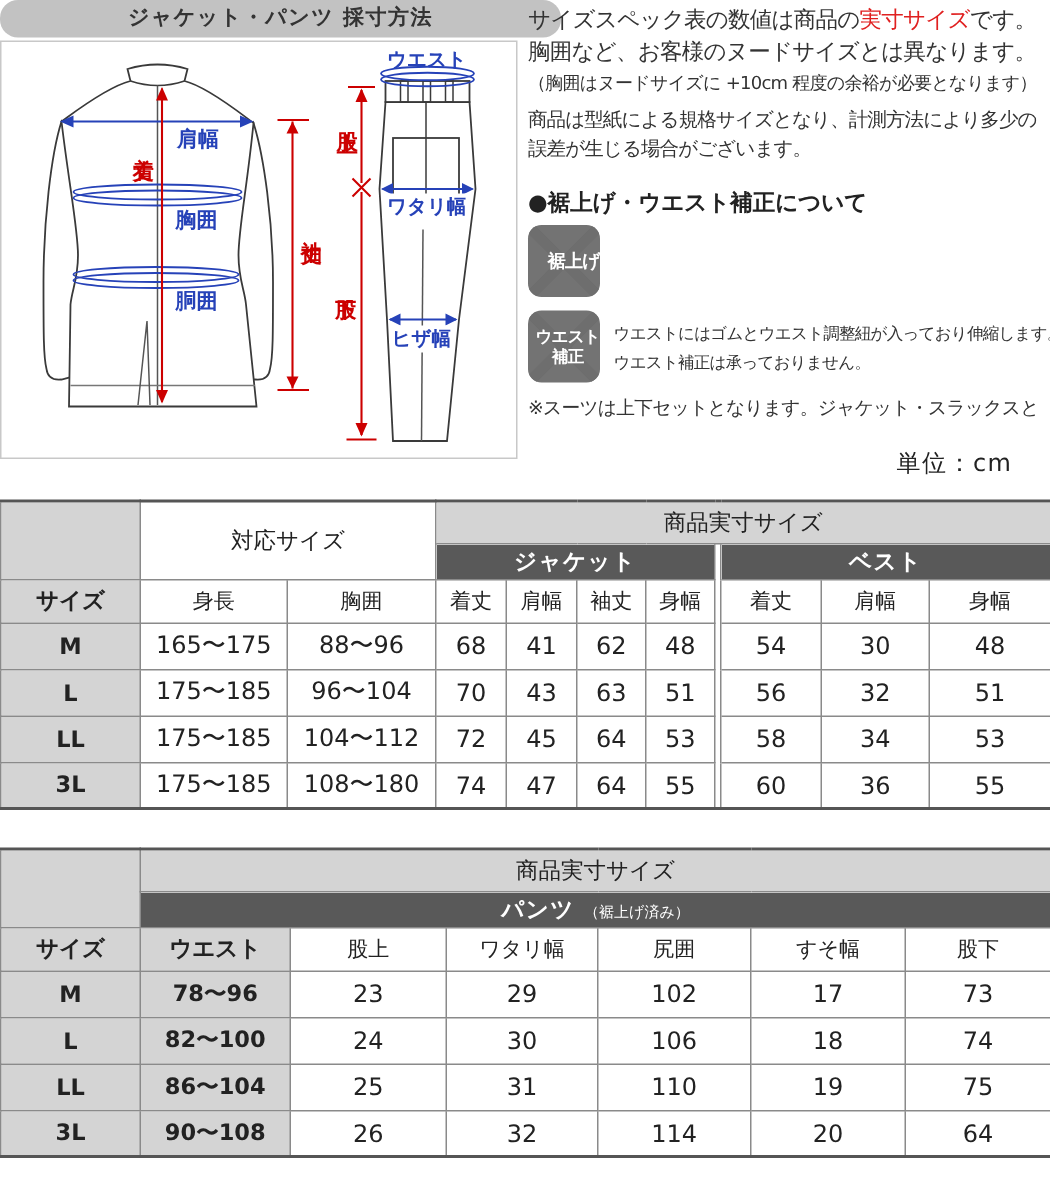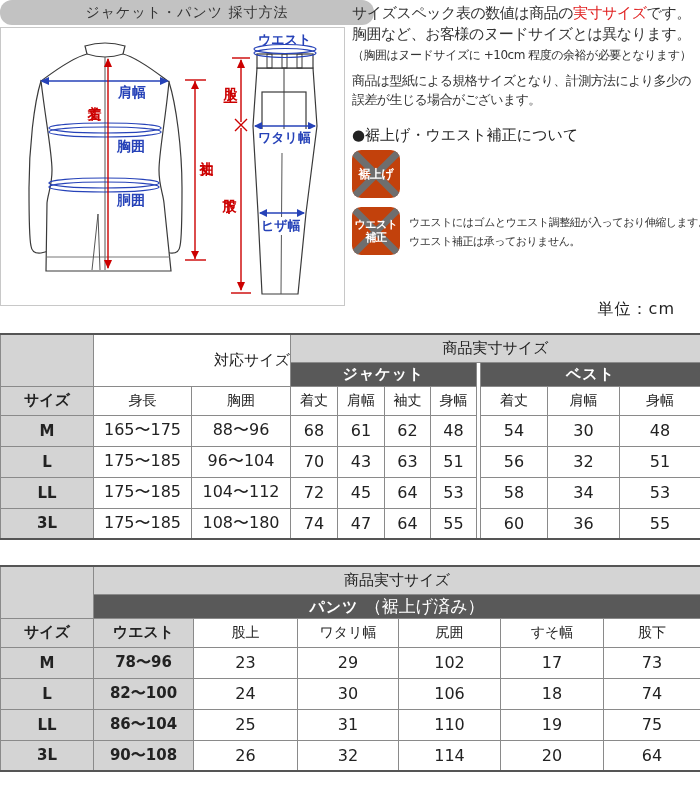--- a/index.html
+++ b/index.html
@@ -1,64 +1,64 @@
 <!DOCTYPE html>
 <html><head>
 <meta charset="utf-8">
 <style>
   html,body{margin:0;padding:0;background:#fff;}
   .page{position:relative;width:700px;height:800px;background:#fff;overflow:hidden;
         font-family:"DejaVu Sans","Liberation Sans",sans-serif;color:#333;}
   
   .guide-title{position:absolute;left:0;top:0;width:374px;height:25px;background:#c2c2c2;
-        color:#333;font-size:14px;font-weight:normal;text-align:center;line-height:25px;letter-spacing:1px;border-radius:12px;}
+        color:#333;font-size:14px;font-weight:bold;text-align:center;line-height:25px;letter-spacing:1px;border-radius:12px;}
   .diagram{position:absolute;left:0;top:27px;width:343px;height:277px;background:#fff;border:1px solid #c8c8c8;}
   .diagram svg{position:absolute;left:0;top:0;}
   .dlab{position:absolute;font-weight:bold;color:#2642b8;font-size:13px;white-space:nowrap;}
   .dlab.big{font-size:14px;}
   .vlab{position:absolute;writing-mode:vertical-rl;text-orientation:upright;color:#cc0000;
         font-weight:bold;font-size:14px;letter-spacing:2px;white-space:nowrap;}
   .wbg{background:#fff;padding:0 1px;}
   
   .rightcol{position:absolute;left:352px;top:0;width:348px;height:333px;}
   .lead{position:absolute;left:0;top:3px;font-size:15px;line-height:21px;letter-spacing:-0.5px;color:#333;white-space:nowrap;}
   .red{color:#e02020;}
   .paren{position:absolute;left:0;top:47px;font-size:12px;letter-spacing:-0.5px;color:#333;white-space:nowrap;}
   .para{position:absolute;left:0;top:71px;width:348px;font-size:13px;line-height:19px;letter-spacing:-0.6px;color:#333;}
-  .hem-head{position:absolute;left:0;top:126px;font-size:15px;font-weight:normal;color:#222;letter-spacing:0px;white-space:nowrap;}
+  .hem-head{position:absolute;left:0;top:126px;font-size:15px;font-weight:bold;color:#222;letter-spacing:0px;white-space:nowrap;}
   .hem-item{position:absolute;left:0;display:flex;align-items:flex-start;}
   .hem-item.i1{top:150px;}
   .hem-item.i2{top:207px;}
-  .badge{position:relative;width:48px;height:48px;background:#c2410c;border-radius:9px;overflow:hidden;
-         flex:0 0 48px;display:flex;flex-direction:column;align-items:center;justify-content:center;}
+  .badge{position:relative;width:48px;height:48px;background:#737373;border-radius:9px;overflow:hidden;
+         flex:0 0 48px;display:flex;flex-direction:column;align-items:flex-end;justify-content:center;}
   .badge .x1,.badge .x2{position:absolute;left:-8px;top:21px;width:64px;height:7px;background:#6e6e6e;}
   .badge .x1{transform:rotate(45deg);}
   .badge .x2{transform:rotate(-45deg);}
   .badge .blab{position:relative;z-index:2;color:#fff;font-weight:bold;font-size:12px;line-height:13px;text-align:center;letter-spacing:-0.5px;}
   .hem-text{margin-left:9px;padding-top:6px;font-size:11px;line-height:19px;letter-spacing:-0.5px;color:#333;white-space:nowrap;}
   .note{position:absolute;left:0;top:262px;font-size:12.5px;line-height:19px;letter-spacing:-0.5px;color:#333;white-space:nowrap;}
   .note .ind{padding-left:13px;}
   .unit{position:absolute;right:25px;top:299px;font-size:16px;color:#222;letter-spacing:1px;}
   
   table.sizetable{position:absolute;left:0;width:700px;border-collapse:collapse;table-layout:fixed;
         border:1px solid #666;border-top:2px solid #555;border-bottom:2px solid #555;}
   table.t1{top:333px;}
   table.t2{top:565px;}
   .sizetable td{border:1px solid #8a8a8a;text-align:center;vertical-align:middle;padding:0;
         font-size:16px;color:#222;overflow:hidden;}
   .sizetable td.hdr{font-size:14px;}
   .sizetable td.gtop{font-size:15px;background:#d4d4d4;}
-  .sizetable td.white{background:#fff;font-size:15px;text-align:right;}
+  .sizetable td.white{background:#fff;font-size:15px;}
   .sizetable td.gray{background:#d4d4d4;text-align:center;}
   .sizetable td.bold{font-weight:bold;font-size:15px;}
   .sizetable td.dark{background:#595959;color:#fff;font-weight:bold;font-size:15px;letter-spacing:1px;}
   .sizetable td.sp{border-top:none;border-bottom:none;background:#fff;}
   .sizetable tr.r1{height:28px;} .sizetable tr.r2{height:24px;}
   .sizetable tr.r3{height:29px;} .sizetable tr.body{height:31px;}
-  .pantsnote{font-size:17px;font-weight:normal;letter-spacing:0;}
+  .pantsnote{font-size:10px;font-weight:normal;letter-spacing:0;}
 </style>
 </head>
 <body>
 
 <div class="page">
 
   <div class="guide-title">ジャケット・パンツ 採寸方法</div>
 
   <div class="diagram">
     <svg width="343" height="277" viewBox="0 0 343 277">
@@ -161,20 +161,21 @@
           <span>補正</span>
         </span>
       </div>
       <div class="hem-text">
         <div>ウエストにはゴムとウエスト調整紐が入っており伸縮します。</div>
         <div>ウエスト補正は承っておりません。</div>
       </div>
     </div>
 
     <div class="note">
+      <div>※スーツは上下セットとなります。ジャケット・スラックスと</div>
     </div>
   </div>
 
   <div class="unit">単位：cm</div>
 
   <table class="sizetable t1">
     <colgroup>
       <col style="width:93px">
         <col style="width:98px">
         <col style="width:99px">
@@ -209,21 +210,21 @@
       <td class="sp"></td>
       <td class="hdr">着丈</td>
       <td class="hdr">肩幅</td>
       <td class="hdr">身幅</td>
     </tr>
     <tr class="body">
       <td class="gray bold">M</td>
       <td>165〜175</td>
       <td>88〜96</td>
       <td>68</td>
-      <td>61</td>
+      <td>41</td>
       <td>62</td>
       <td>48</td>
       <td class="sp"></td>
       <td>54</td>
       <td>30</td>
       <td>48</td>
     </tr>
     <tr class="body">
       <td class="gray bold">L</td>
       <td>175〜185</td>

